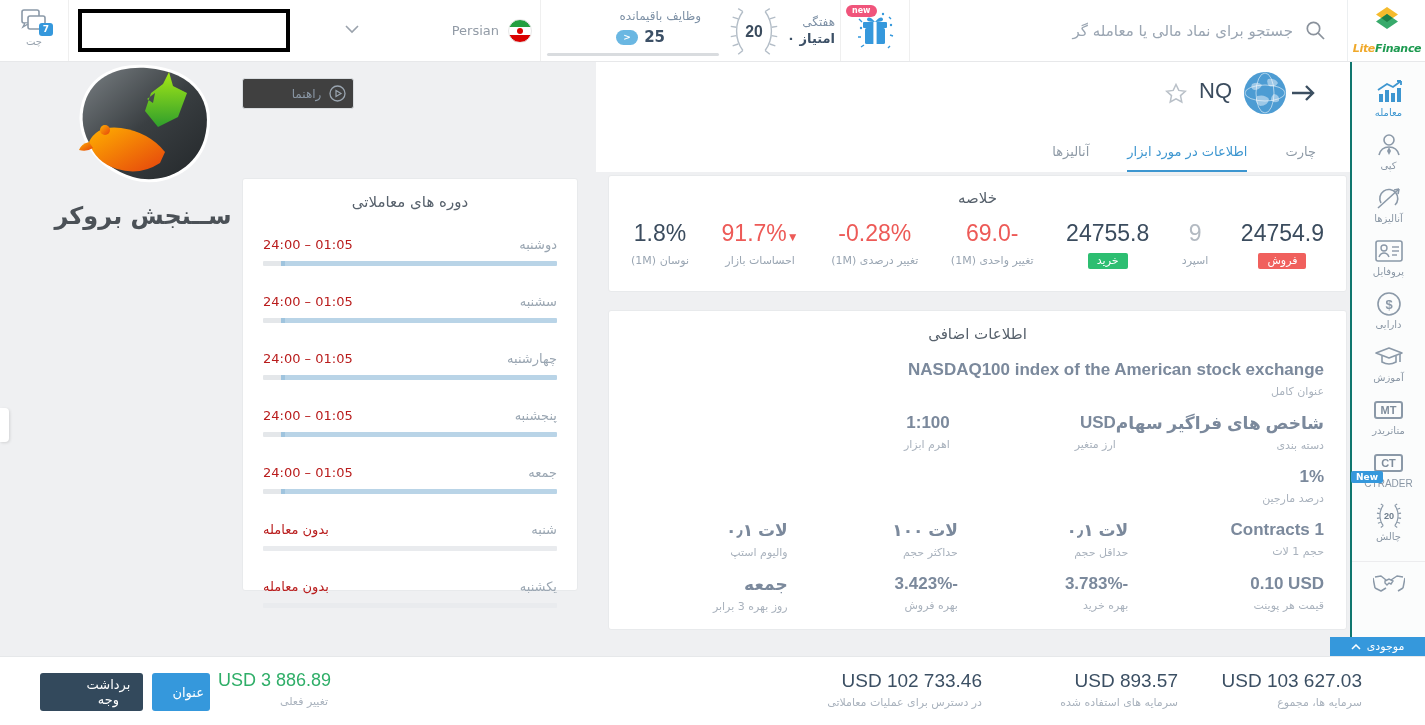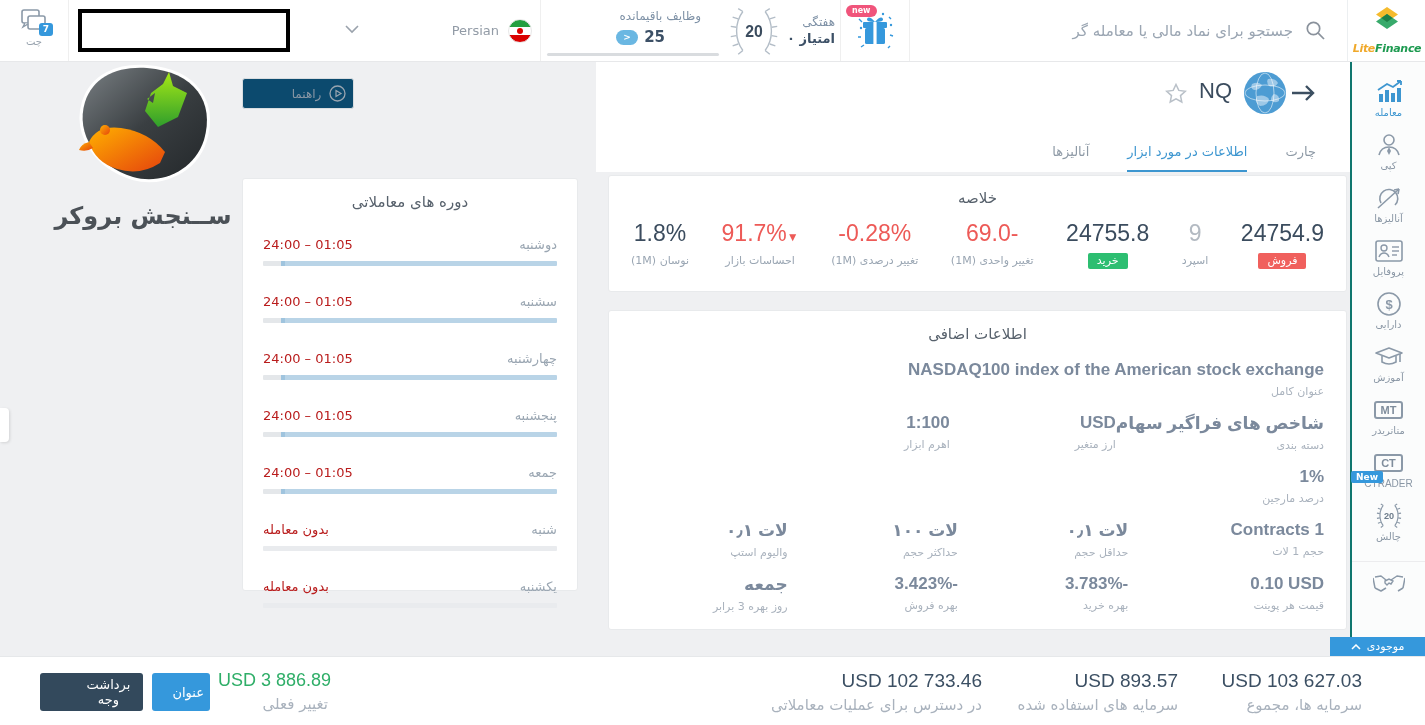--- a/index.html
+++ b/index.html
@@ -52,21 +52,21 @@
   .sb-new{position:absolute;left:-1px;top:22px;background:#3598dc;color:#fff;font-size:9px;font-weight:bold;padding:1px 5px;border-radius:2px;z-index:2;}
   .sb-label-lat{font-family:"Liberation Sans",sans-serif;}
   .sb-last{border-top:1px solid #ececee;padding-top:8px;margin-top:6px;height:44px;}
   .balance-bar{position:absolute;left:1330px;top:637px;width:95px;height:19px;background:#3598dc;color:#fff;display:flex;direction:rtl;align-items:center;justify-content:center;gap:6px;font-size:11px;cursor:pointer;z-index:6;}
 
   
   .main{position:absolute;left:0;top:62px;width:1350px;height:594px;}
   .edge-tab{position:absolute;left:0;top:346px;width:9px;height:34px;background:#fff;border-radius:0 4px 4px 0;box-shadow:1px 1px 3px rgba(0,0,0,.12);cursor:pointer;}
   .broker{position:absolute;left:48px;top:2px;width:190px;text-align:center;}
   .broker-name{font-size:24px;font-weight:bold;color:#4b5157;margin-top:16px;}
-  .help-btn{position:absolute;left:242px;top:16px;width:112px;height:31px;background:#0c4a6e;border:1px solid #d9dde0;border-radius:3px;display:flex;direction:rtl;align-items:center;justify-content:center;gap:8px;cursor:pointer;box-sizing:border-box;padding-left:42px;}
+  .help-btn{position:absolute;left:242px;top:16px;width:112px;height:31px;background:#404040;border:1px solid #d9dde0;border-radius:3px;display:flex;direction:rtl;align-items:center;justify-content:center;gap:8px;cursor:pointer;box-sizing:border-box;padding-left:42px;}
   .help-label{font-size:12px;color:#8a97a5;}
 
   .card{position:absolute;background:#fff;border:1px solid #e8eaec;border-radius:3px;box-sizing:border-box;}
   .card-title{font-size:15px;color:#57616c;text-align:center;}
 
   
   .sessions{left:242px;top:116px;width:336px;height:413px;padding:14px 20px;}
   .srow{height:31px;margin-top:26px;}
   .srow-head{display:flex;direction:rtl;justify-content:space-between;align-items:baseline;}
   .sday{font-size:13px;color:#9aa6b2;}
@@ -106,21 +106,21 @@
   .icell{text-align:right;}
 
   
   .bottombar{position:absolute;left:0;top:656px;width:1425px;height:69px;background:#fff;border-top:1px solid #e6e8ea;box-sizing:border-box;}
   .btn{position:absolute;top:16px;height:38px;border:none;border-radius:3px;color:#fff;font-size:13px;font-family:"DejaVu Sans",sans-serif;cursor:pointer;padding-left:40px;}
   .btn-withdraw{left:40px;width:103px;background:#33495c;}
   .btn-deposit{left:152px;width:58px;background:#3598dc;}
   .metric{position:absolute;top:13px;text-align:right;}
   .metric-value{font-size:19px;color:#3b4f63;font-family:"Liberation Sans",sans-serif;white-space:nowrap;}
   .metric-value.green{color:#2fae68;font-size:18px;}
-  .metric-label{font-size:15px;color:#a9b2bd;margin-top:4px;white-space:nowrap;}
+  .metric-label{font-size:11px;color:#a9b2bd;margin-top:4px;white-space:nowrap;}
   .m1{left:218px;width:110px;}
   .m2{left:800px;width:182px;}
   .m3{left:1013px;width:165px;}
   .m4{left:1196px;width:166px;}
 </style>
 </head>
 <body>
 
 <div class="frame">
 

